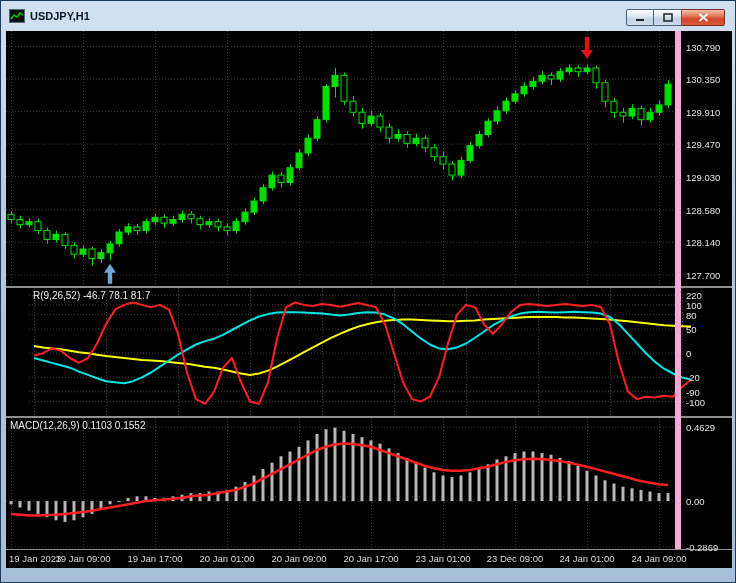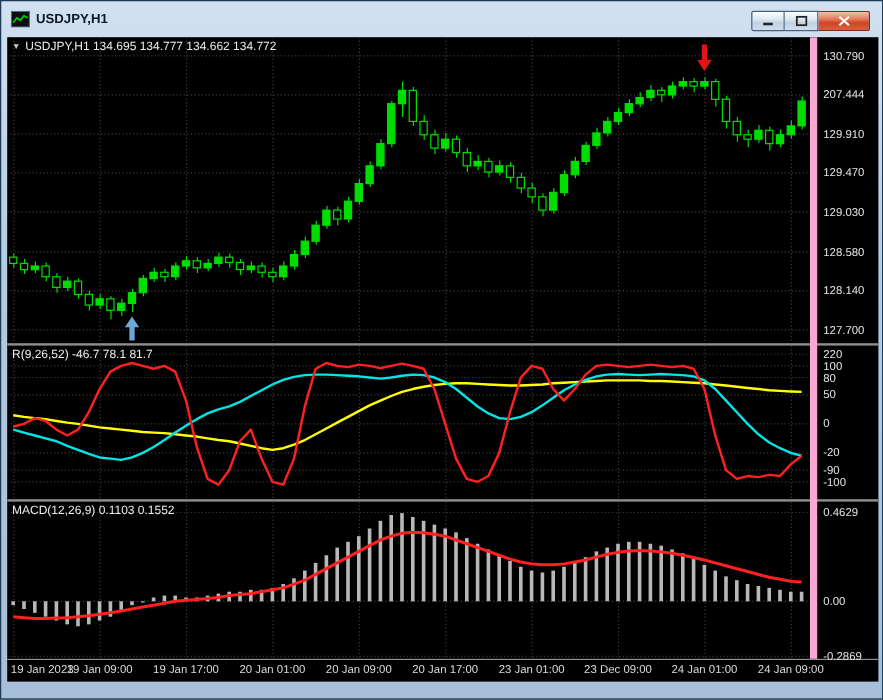--- a/index.html
+++ b/index.html
@@ -20,21 +20,21 @@
   .wbtn.first { border-radius: 2px 0 0 2px; }
   .wbtn.mid { border-left: none; }
   .wbtn.close { width: 43px; border-left: none; border-radius: 0 2px 2px 0; border-color: #7e2d1d;
           background: linear-gradient(#f6bfa9, #e37a5a 40%, #ce4526 60%, #d95f3c); }
 
   .client { position: absolute; left: 5px; top: 30px; width: 726px; height: 537px;
             background: #000; overflow: hidden; }
 
   .panel { position: absolute; left: 0; width: 669px; }
   #main-panel { top: 0; height: 255px; }
-  #mid-panel  { top: 257px; height: 128px; }
+  #mid-panel  { top: 257px; height: 128px; margin-left: 23px; }
   #macd-panel { top: 387px; height: 131px; }
   .panel svg { position: absolute; left: 0; top: 0; display: block; }
 
   .sep { position: absolute; left: 0; width: 726px; height: 2px; background: #8f8f8f; }
   #sep1 { top: 255px; } #sep2 { top: 385px; }
   #sep3 { top: 518px; height: 1px; background: #8f8f8f; }
 
   .price-axis { position: absolute; left: 669px; top: 0; width: 57px; height: 518px;
                 border-left: 6px solid #f9a8d4; }
   .axlabel { position: absolute; left: 5px; font-size: 9.5px; color: #e2e2e2; white-space: nowrap; }
@@ -76,24 +76,20 @@
             <line x1="1.5" y1="1" x2="9.5" y2="8" stroke="#fff" stroke-width="1.8"></line>
             <line x1="9.5" y1="1" x2="1.5" y2="8" stroke="#fff" stroke-width="1.8"></line>
           </svg>
       </div>
     </div>
   </div>
 
   <div class="client">
 
     <div class="panel" id="main-panel">
-      <div class="ohlc">
-        <span class="tri">▼</span>
-        <span>USDJPY,H1 134.695 134.777 134.662 134.772</span>
-      </div>
       <svg id="svg-main" width="669" height="255">
           <line x1="5.5" y1="0" x2="5.5" y2="255" stroke="#3c3c3c" stroke-dasharray="1,2"></line>
           <line x1="77.5" y1="0" x2="77.5" y2="255" stroke="#3c3c3c" stroke-dasharray="1,2"></line>
           <line x1="149.5" y1="0" x2="149.5" y2="255" stroke="#3c3c3c" stroke-dasharray="1,2"></line>
           <line x1="221.5" y1="0" x2="221.5" y2="255" stroke="#3c3c3c" stroke-dasharray="1,2"></line>
           <line x1="293.5" y1="0" x2="293.5" y2="255" stroke="#3c3c3c" stroke-dasharray="1,2"></line>
           <line x1="365.5" y1="0" x2="365.5" y2="255" stroke="#3c3c3c" stroke-dasharray="1,2"></line>
           <line x1="437.5" y1="0" x2="437.5" y2="255" stroke="#3c3c3c" stroke-dasharray="1,2"></line>
           <line x1="509.5" y1="0" x2="509.5" y2="255" stroke="#3c3c3c" stroke-dasharray="1,2"></line>
           <line x1="581.5" y1="0" x2="581.5" y2="255" stroke="#3c3c3c" stroke-dasharray="1,2"></line>
@@ -381,21 +377,21 @@
           <rect x="651.5" y="75.1" width="3" height="8.0" fill="#b8b8b8"></rect>
           <rect x="660.5" y="75.1" width="3" height="8.0" fill="#b8b8b8"></rect>
           <polyline points="5,95.9 14,96.7 23,97.5 32,97.5 41,97.1 50,96.7 59,95.9 68,95.1 77,93.9 86,92.7 95,91.1 104,89.5 113,87.9 122,86.3 131,84.7 140,83.1 149,82.3 158,81.5 167,80.7 176,79.9 185,78.3 194,77.5 203,76.7 212,75.1 221,73.5 230,71.9 239,68.7 248,65.5 257,60.7 266,55.9 275,51.1 284,46.3 293,41.5 302,36.7 311,32.0 320,28.8 329,26.4 338,25.6 347,25.9 356,27.2 365,28.8 374,32.0 383,35.1 392,38.3 401,41.5 410,44.7 419,47.9 428,50.3 437,51.9 446,52.7 455,52.7 464,51.9 473,50.3 482,48.7 491,46.3 500,43.9 509,42.3 518,41.2 527,40.7 536,41.1 545,41.9 554,43.1 563,44.7 572,46.6 581,48.7 590,51.1 599,53.5 608,55.9 617,58.3 626,60.7 635,63.1 644,64.7 653,66.3 662,67.1" fill="none" stroke="#ff2020" stroke-width="2.5" stroke-linejoin="round"></polyline>
         </svg>
     </div>
 
     <div class="sep" id="sep3"></div>
 
     <div class="price-axis" id="price-axis">
         <div class="axlabel" style="top: 10.5217px;">130.790</div>
-        <div class="axlabel" style="top: 43.0435px;">207.444</div>
+        <div class="axlabel" style="top: 43.0435px;">130.350</div>
         <div class="axlabel" style="top: 75.5652px;">129.910</div>
         <div class="axlabel" style="top: 108.087px;">129.470</div>
         <div class="axlabel" style="top: 140.609px;">129.030</div>
         <div class="axlabel" style="top: 173.87px;">128.580</div>
         <div class="axlabel" style="top: 206.391px;">128.140</div>
         <div class="axlabel" style="top: 238.913px;">127.700</div>
         <div class="axlabel" style="top: 259.245px;">220</div>
         <div class="axlabel" style="top: 268.906px;">100</div>
         <div class="axlabel" style="top: 278.566px;">80</div>
         <div class="axlabel" style="top: 293.057px;">50</div>

